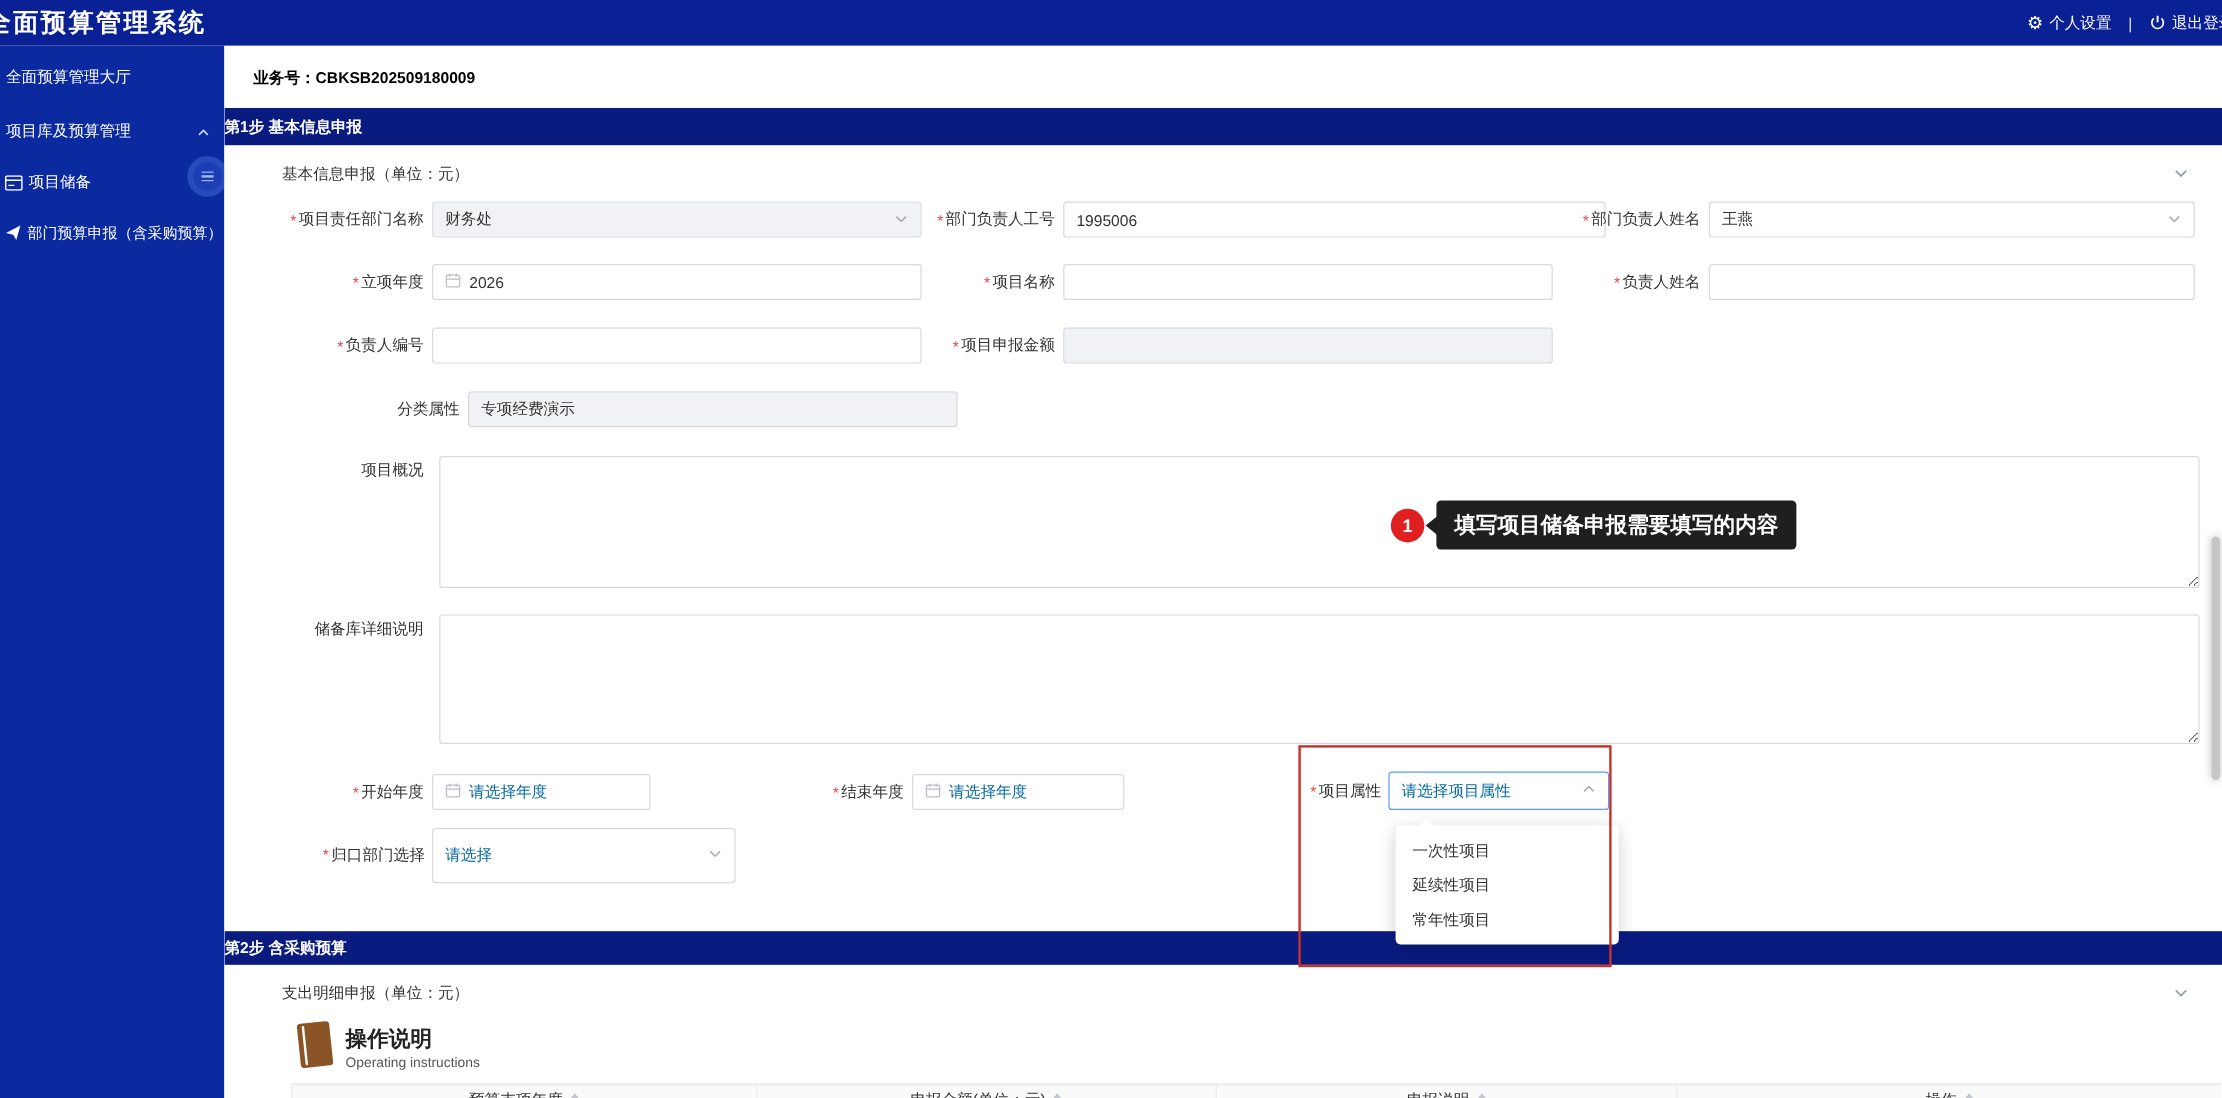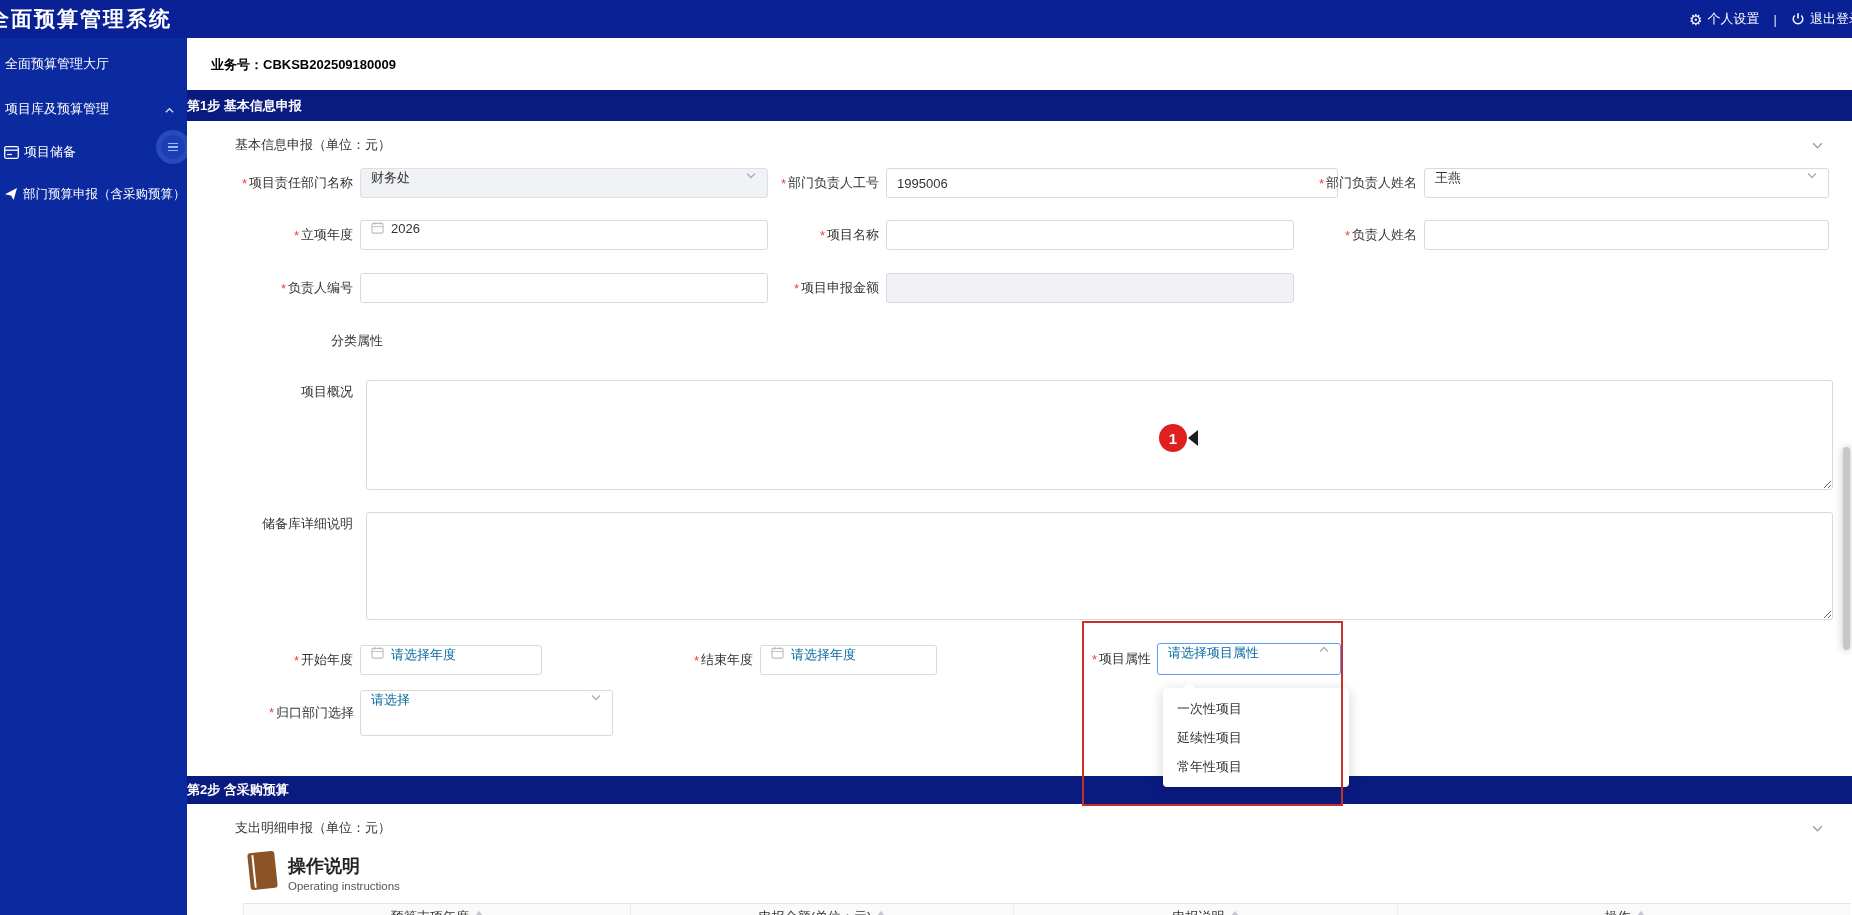--- a/index.html
+++ b/index.html
@@ -35,21 +35,21 @@
   .stepbar{position:absolute;left:0;width:1665px;height:31px;background:#0a1b80;color:#fff;
            font-size:13px;font-weight:bold;line-height:31px;box-sizing:border-box;}
   .sec-head{position:absolute;left:48px;font-size:13px;color:#333;}
   .sec-chev{position:absolute;right:28px;cursor:pointer;}
 
   .fld{position:absolute;height:30px;display:flex;align-items:center;}
   .lbl{display:flex;justify-content:flex-end;align-items:center;font-size:13px;color:#333;
        padding-right:7px;box-sizing:border-box;white-space:nowrap;}
   .star{color:#f03e3e;font-style:normal;margin-right:2px;font-size:13px;}
   .ctl{box-sizing:border-box;height:30px;border:1px solid #d9d9d9;border-radius:3px;background:#fff;
-       display:flex;padding:0 10px;font-size:13px;color:#333;}
+       display:flex;align-items:center;padding:0 10px;font-size:13px;color:#333;}
   .ctl.gray{background:#f1f2f5;border-color:#dcdfe4;}
   .ctl .grow{flex:1;}
   .ctl .ph{color:#0369a1;}
   .ctl.focus{border-color:#5b9cf8;height:32px;}
   input.ctl{display:inline-block;padding:0 10px;}
   input.ctl:disabled{background:#f1f2f5;}
   .cal{margin-right:7px;flex:0 0 auto;}
   textarea.ta{position:absolute;box-sizing:border-box;border:1px solid #d9d9d9;border-radius:3px;
        resize:both;font-size:13px;padding:6px 10px;font-family:inherit;background:#fff;}
 
@@ -236,20 +236,21 @@
           <i class="star">*</i>
           <span>项目申报金额</span>
         </span>
       <input class="ctl" style="width: 408px;" disabled="">
     </div>
 
     <div class="fld" style="left:0;top:288px;">
       <span class="lbl" style="width:203px;">
           <span>分类属性</span>
         </span>
+      <input class="ctl" style="width: 408px;" disabled="" value="专项经费演示">
     </div>
 
     <div class="fld" style="left:0;top:344px;height:20px;">
       <span class="lbl" style="width:173px;">
           <span>项目概况</span>
         </span>
     </div>
     <textarea class="ta" style="left: 179px; top: 342px; width: 1467px; height: 110px;"></textarea>
 
     <div class="fld" style="left:0;top:476px;height:20px;">
@@ -348,20 +349,21 @@
         <span>操作</span>
         <span class="sorter">
             <i class="up"></i>
           </span>
       </div>
     </div>
   </main>
 
   <div class="tip-badge">1</div>
   <div class="tip-arrow"></div>
+  <div class="tip-box">填写项目储备申报需要填写的内容</div>
 
   <div class="hl-rect"></div>
 
   <div class="dropdown">
     <div class="dd-opt">一次性项目</div>
     <div class="dd-opt">延续性项目</div>
     <div class="dd-opt">常年性项目</div>
   </div>
 
   <div class="scroll-thumb"></div>

